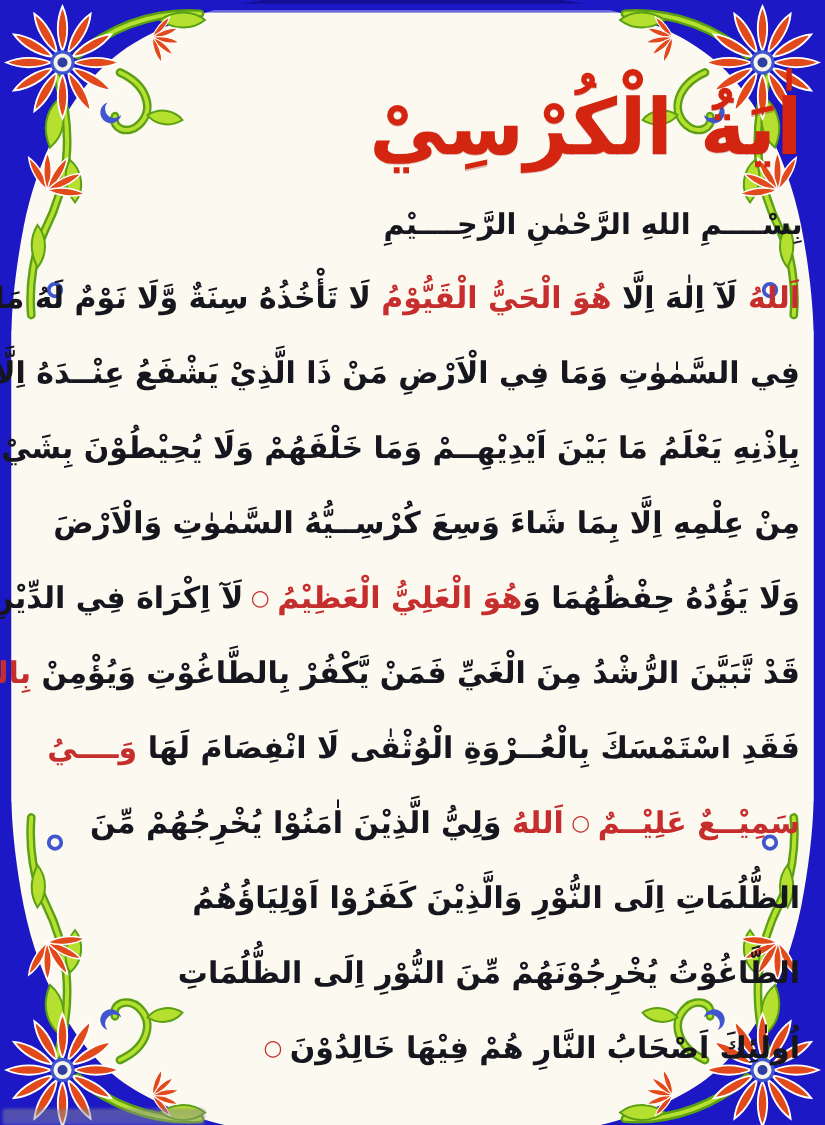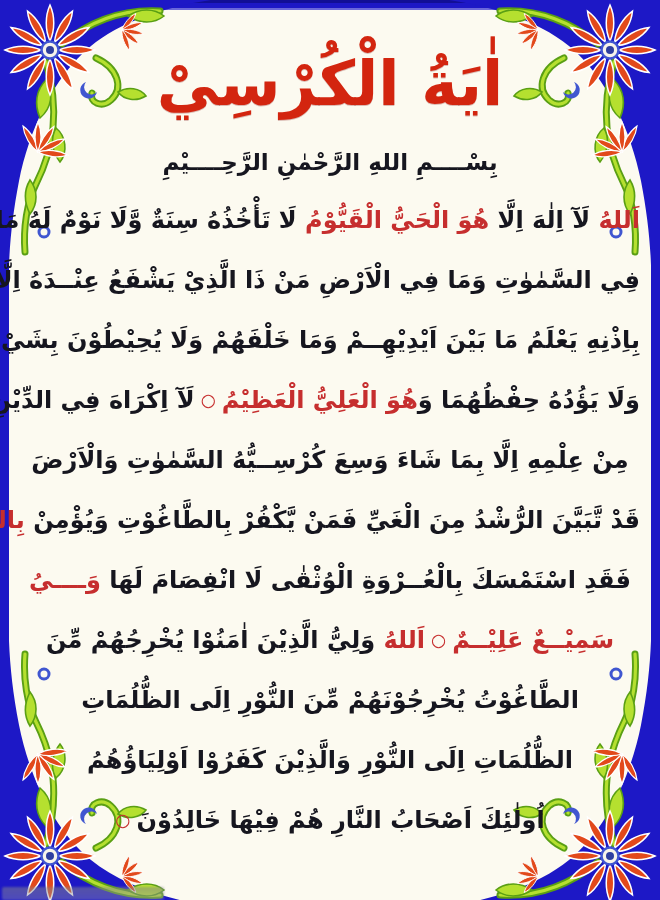--- a/index.html
+++ b/index.html
@@ -25,22 +25,22 @@
   .vine-inner{fill:none;stroke:var(--leaf_green,#b5e02f);stroke-width:3.2;stroke-linecap:round;}
   .leaf path{fill:var(--leaf_green,#b5e02f);stroke:var(--leaf_outline,#5a9f14);stroke-width:1.6;}
   .rleaf path{fill:var(--flower_orange,#e2491b);stroke:#ffffff;stroke-width:1.2;}
   .petal path{fill:var(--flower_orange,#e2491b);stroke:#ffffff;stroke-width:1.5;}
   .fl-center-ring{fill:#f7f4ea;stroke:var(--accent_blue,#4056d0);stroke-width:2.5;}
   .fl-center-dot{fill:#2e3fa0;}
   .b-accent{fill:var(--accent_blue,#4056d0);}
   .b-accent-ring{fill:none;stroke:var(--accent_blue,#4056d0);stroke-width:3;}
   
   .content{
-    position:absolute;inset:0;direction:rtl;text-align:center;
-    padding:34px 18px 0 18px;box-sizing:border-box;
+    position:absolute;inset:0;direction:rtl;text-align:right;
+    padding:52px 18px 0 18px;box-sizing:border-box;
   }
   .title{
     margin:0;line-height:100px;font-size:62px;font-weight:bold;
     color:var(--title_red,#d3250f);
     text-shadow:0 1px 0 rgba(120,0,0,.25);
     letter-spacing:-1px;
   }
   .bismillah{
     line-height:56px;font-size:23px;color:var(--ink,#16161f);font-weight:bold;
   }
@@ -147,25 +147,25 @@
       <use href="#corner-deco"></use>
     </svg>
 
   <div class="content">
     <h1 class="title">اٰيَةُ الْكُرْسِيْ</h1>
     <div class="bismillah">بِسْــــمِ اللهِ الرَّحْمٰنِ الرَّحِــــيْمِ</div>
     <div class="lines" id="lines">
         <div class="text-line"><span class="seg red">اَللهُ </span><span class="seg ink">لَآ اِلٰهَ اِلَّا </span><span class="seg red">هُوَ الْحَيُّ الْقَيُّوْمُ </span><span class="seg ink">لَا تَأْخُذُهُ سِنَةٌ وَّلَا نَوْمٌ لَهُ مَا</span></div>
         <div class="text-line"><span class="seg ink">فِي السَّمٰوٰتِ وَمَا فِي الْاَرْضِ مَنْ ذَا الَّذِيْ يَشْفَعُ عِنْــدَهُ اِلَّا</span></div>
         <div class="text-line"><span class="seg ink">بِاِذْنِهِ يَعْلَمُ مَا بَيْنَ اَيْدِيْهِــمْ وَمَا خَلْفَهُمْ وَلَا يُحِيْطُوْنَ بِشَيْءٍ</span></div>
+        <div class="text-line"><span class="seg ink">مِنْ عِلْمِهِ اِلَّا بِمَا شَاءَ وَسِعَ كُرْسِــيُّهُ السَّمٰوٰتِ وَالْاَرْضَ</span></div>
         <div class="text-line"><span class="seg ink">وَلَا يَؤُدُهُ حِفْظُهُمَا وَ</span><span class="seg red">هُوَ الْعَلِيُّ الْعَظِيْمُ</span><span class="seg ring"> ○ </span><span class="seg ink">لَآ اِكْرَاهَ فِي الدِّيْنِ</span></div>
-        <div class="text-line"><span class="seg ink">مِنْ عِلْمِهِ اِلَّا بِمَا شَاءَ وَسِعَ كُرْسِــيُّهُ السَّمٰوٰتِ وَالْاَرْضَ</span></div>
         <div class="text-line"><span class="seg ink">قَدْ تَّبَيَّنَ الرُّشْدُ مِنَ الْغَيِّ فَمَنْ يَّكْفُرْ بِالطَّاغُوْتِ وَيُؤْمِنْ </span><span class="seg red">بِاللهِ</span></div>
         <div class="text-line"><span class="seg ink">فَقَدِ اسْتَمْسَكَ بِالْعُــرْوَةِ الْوُثْقٰى لَا انْفِصَامَ لَهَا </span><span class="seg red">وَــــيُ</span></div>
         <div class="text-line"><span class="seg red">سَمِيْــعٌ عَلِيْــمٌ</span><span class="seg ring"> ○ </span><span class="seg red">اَللهُ </span><span class="seg ink">وَلِيُّ الَّذِيْنَ اٰمَنُوْا يُخْرِجُهُمْ مِّنَ</span></div>
+        <div class="text-line"><span class="seg ink">الظُّلُمَاتِ اِلَى النُّوْرِ وَالَّذِيْنَ كَفَرُوْا اَوْلِيَاؤُهُمُ</span></div>
         <div class="text-line"><span class="seg ink">الطَّاغُوْتُ يُخْرِجُوْنَهُمْ مِّنَ النُّوْرِ اِلَى الظُّلُمَاتِ</span></div>
-        <div class="text-line"><span class="seg ink">الظُّلُمَاتِ اِلَى النُّوْرِ وَالَّذِيْنَ كَفَرُوْا اَوْلِيَاؤُهُمُ</span></div>
         <div class="text-line"><span class="seg ink">اُولٰئِكَ اَصْحَابُ النَّارِ هُمْ فِيْهَا خَالِدُوْنَ</span><span class="seg ring"> ○</span></div>
       </div>
   </div>
 
   <div class="wm"></div>
 </div>
 
 </body></html>

